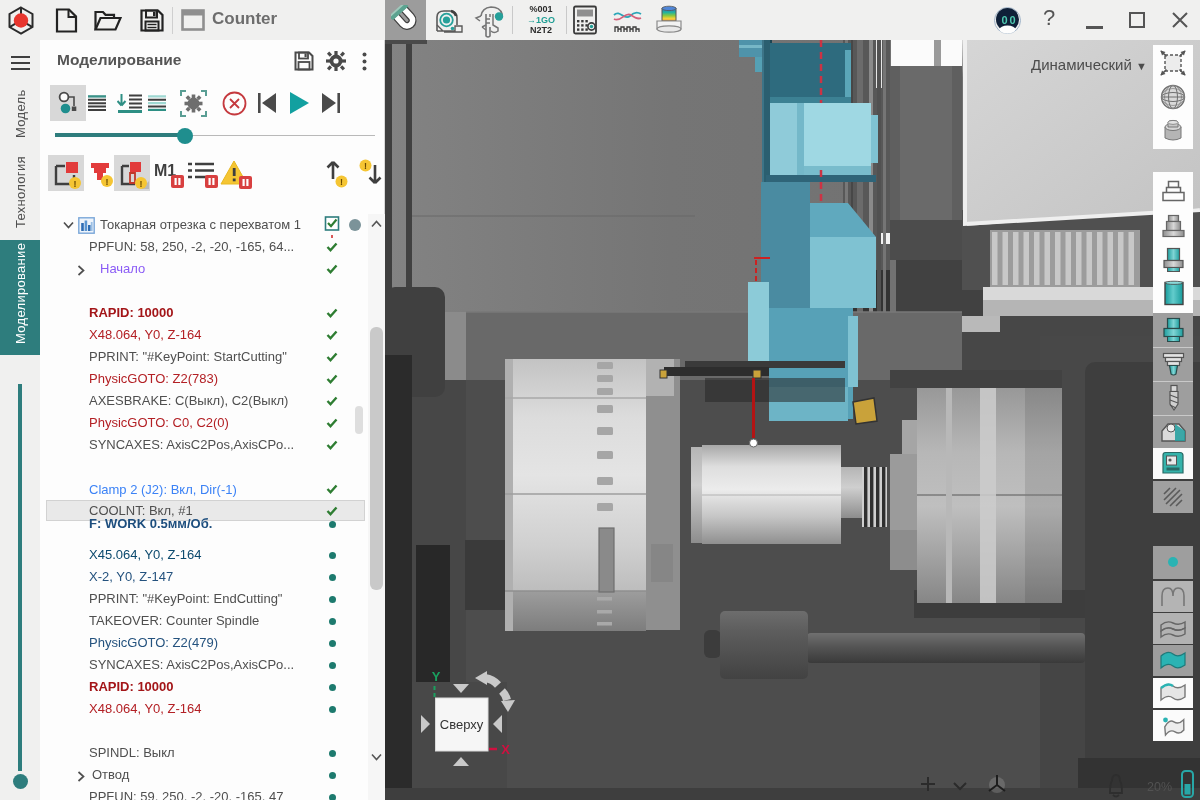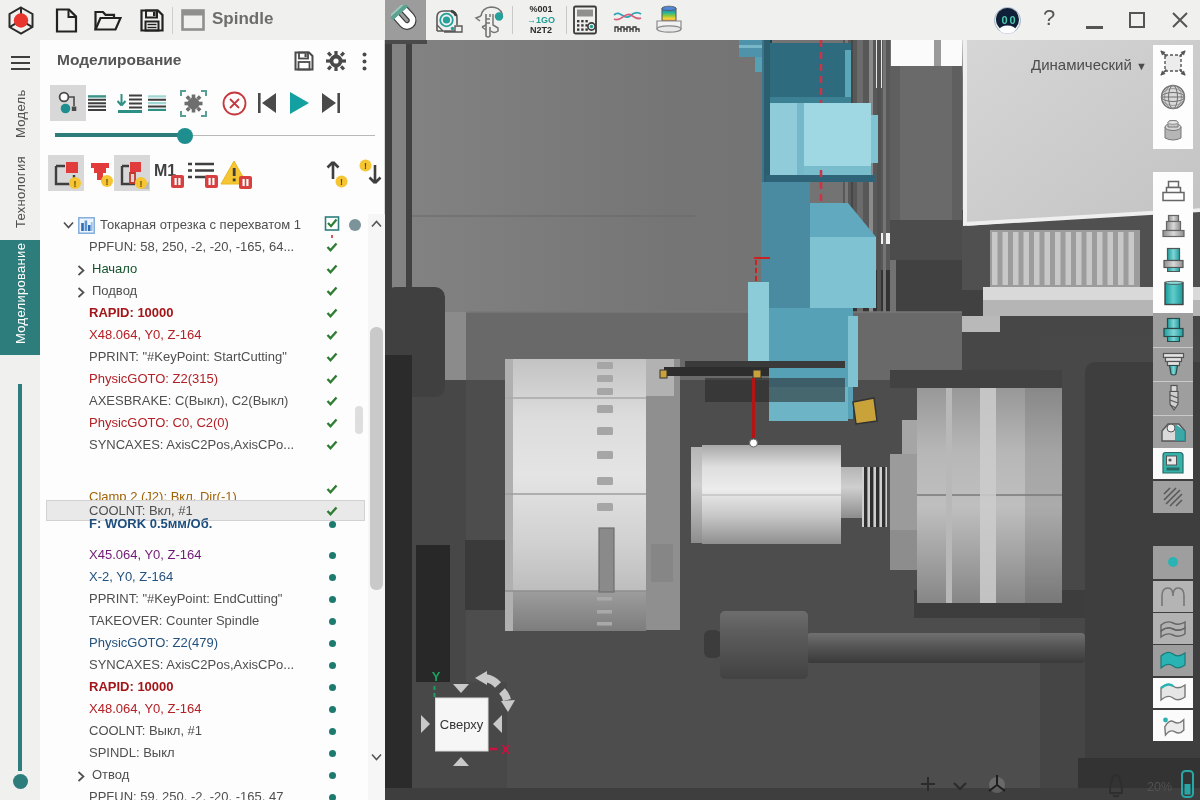--- a/index.html
+++ b/index.html
@@ -43,21 +43,21 @@
     <rect x="5.5" y="12.5" width="13" height="9" fill="none" stroke="#222" stroke-width="2"></rect>
     <line x1="7.5" y1="15.5" x2="16.5" y2="15.5" stroke="#222" stroke-width="1.4"></line>
     <line x1="7.5" y1="18.5" x2="16.5" y2="18.5" stroke="#222" stroke-width="1.4"></line>
   </svg>
   <div class="abs" style="left:172px;top:7px;width:1px;height:27px;background:#cfcfcf"></div>
 
   <svg class="ic" style="left:181px;top:9px" width="24" height="22" viewBox="0 0 24 22">
     <rect x="1.5" y="1.5" width="21" height="19" fill="none" stroke="#8f8f8f" stroke-width="2.6"></rect>
     <rect x="1.5" y="1.5" width="21" height="5" fill="#8f8f8f"></rect>
   </svg>
-  <div class="abs" style="left:212px;top:9px;font-size:17px;font-weight:600;color:#6d6d6d">Spindle</div>
+  <div class="abs" style="left:212px;top:9px;font-size:17px;font-weight:600;color:#6d6d6d">Counter</div>
 
   <div class="abs" style="left:385px;top:0;width:41px;height:40px;background:#9c9c9c"></div>
   <svg class="ic" style="left:391px;top:5px" width="30" height="30" viewBox="0 0 30 30">
     <g transform="rotate(-42 15 15)">
       <path d="M10 6 L10 16 A5.5 5.5 0 0 0 21 16 L21 6" fill="none" stroke="#3f3f3f" stroke-width="8"></path>
       <path d="M10 6 L10 16 A5.5 5.5 0 0 0 21 16 L21 6" fill="none" stroke="#ffffff" stroke-width="5.6"></path>
       <rect x="5" y="2" width="21" height="4.5" fill="#5ba390"></rect>
       <rect x="5" y="0.5" width="21" height="1.8" fill="#9fc9bc"></rect>
     </g>
   </svg>
@@ -339,30 +339,21 @@
 <div class="tr" style="top:22px">
         <span class="abs" style="left:49px;top:0;line-height:22px;color:#4f4f4f">PPFUN: 58, 250, -2, -20, -165, 64...</span>
         <svg class="ic" style="left:286px;top:6px" width="12" height="10" viewBox="0 0 12 10">
           <path d="M1.5 5 L4.5 8.2 L10.5 1.5" fill="none" stroke="#2e7d32" stroke-width="2.4"></path>
         </svg>
       </div>
 <div class="tr" style="top:44px">
         <svg class="ic" style="left:37px;top:7px" width="8" height="11" viewBox="0 0 8 11">
           <path d="M1.5 1 L6.5 5.5 L1.5 10" fill="none" stroke="#4f4f4f" stroke-width="1.7"></path>
         </svg>
-        <span class="abs" style="left:52px;top:0;line-height:22px;color:#14532d">Начало</span>
-        <svg class="ic" style="left:286px;top:6px" width="12" height="10" viewBox="0 0 12 10">
-          <path d="M1.5 5 L4.5 8.2 L10.5 1.5" fill="none" stroke="#2e7d32" stroke-width="2.4"></path>
-        </svg>
-      </div>
-<div class="tr" style="top:66px">
-        <svg class="ic" style="left:37px;top:7px" width="8" height="11" viewBox="0 0 8 11">
-          <path d="M1.5 1 L6.5 5.5 L1.5 10" fill="none" stroke="#4f4f4f" stroke-width="1.7"></path>
-        </svg>
-        <span class="abs" style="left:52px;top:0;line-height:22px;color:#4f4f4f">Подвод</span>
+        <span class="abs" style="left:60px;top:0;line-height:22px;color:#8b5cf6">Начало</span>
         <svg class="ic" style="left:286px;top:6px" width="12" height="10" viewBox="0 0 12 10">
           <path d="M1.5 5 L4.5 8.2 L10.5 1.5" fill="none" stroke="#2e7d32" stroke-width="2.4"></path>
         </svg>
       </div>
 <div class="tr" style="top:88px">
         <span class="abs" style="left:49px;top:0;line-height:22px;color:#a31518;font-weight:700">RAPID: 10000</span>
         <svg class="ic" style="left:286px;top:6px" width="12" height="10" viewBox="0 0 12 10">
           <path d="M1.5 5 L4.5 8.2 L10.5 1.5" fill="none" stroke="#2e7d32" stroke-width="2.4"></path>
         </svg>
       </div>
@@ -372,21 +363,21 @@
           <path d="M1.5 5 L4.5 8.2 L10.5 1.5" fill="none" stroke="#2e7d32" stroke-width="2.4"></path>
         </svg>
       </div>
 <div class="tr" style="top:132px">
         <span class="abs" style="left:49px;top:0;line-height:22px;color:#4f4f4f">PPRINT: "#KeyPoint: StartCutting"</span>
         <svg class="ic" style="left:286px;top:6px" width="12" height="10" viewBox="0 0 12 10">
           <path d="M1.5 5 L4.5 8.2 L10.5 1.5" fill="none" stroke="#2e7d32" stroke-width="2.4"></path>
         </svg>
       </div>
 <div class="tr" style="top:154px">
-        <span class="abs" style="left:49px;top:0;line-height:22px;color:#b32025">PhysicGOTO: Z2(315)</span>
+        <span class="abs" style="left:49px;top:0;line-height:22px;color:#b32025">PhysicGOTO: Z2(783)</span>
         <svg class="ic" style="left:286px;top:6px" width="12" height="10" viewBox="0 0 12 10">
           <path d="M1.5 5 L4.5 8.2 L10.5 1.5" fill="none" stroke="#2e7d32" stroke-width="2.4"></path>
         </svg>
       </div>
 <div class="tr" style="top:176px">
         <span class="abs" style="left:49px;top:0;line-height:22px;color:#4f4f4f">AXESBRAKE: С(Выкл), С2(Выкл)</span>
         <svg class="ic" style="left:286px;top:6px" width="12" height="10" viewBox="0 0 12 10">
           <path d="M1.5 5 L4.5 8.2 L10.5 1.5" fill="none" stroke="#2e7d32" stroke-width="2.4"></path>
         </svg>
       </div>
@@ -396,42 +387,42 @@
           <path d="M1.5 5 L4.5 8.2 L10.5 1.5" fill="none" stroke="#2e7d32" stroke-width="2.4"></path>
         </svg>
       </div>
 <div class="tr" style="top:220px">
         <span class="abs" style="left:49px;top:0;line-height:22px;color:#4f4f4f">SYNCAXES: AxisC2Pos,AxisCPo...</span>
         <svg class="ic" style="left:286px;top:6px" width="12" height="10" viewBox="0 0 12 10">
           <path d="M1.5 5 L4.5 8.2 L10.5 1.5" fill="none" stroke="#2e7d32" stroke-width="2.4"></path>
         </svg>
       </div>
 <div class="tr" style="top:264px">
-        <span class="abs" style="left:49px;top:8px;line-height:22px;color:#a16207">Clamp 2 (J2): Вкл, Dir(-1)</span>
+        <span class="abs" style="left:49px;top:1px;line-height:22px;color:#3b82f6">Clamp 2 (J2): Вкл, Dir(-1)</span>
         <svg class="ic" style="left:286px;top:6px" width="12" height="10" viewBox="0 0 12 10">
           <path d="M1.5 5 L4.5 8.2 L10.5 1.5" fill="none" stroke="#2e7d32" stroke-width="2.4"></path>
         </svg>
       </div>
 <div class="tr" style="top:286px">
         <div class="abs" style="left:6px;top:0px;width:319px;height:21px;background:#e9e9e9;border:1px solid #d2d2d2"></div>
         <span class="abs" style="left:49px;top:0;line-height:22px;color:#4f4f4f">COOLNT: Вкл, #1</span>
         <svg class="ic" style="left:286px;top:6px" width="12" height="10" viewBox="0 0 12 10">
           <path d="M1.5 5 L4.5 8.2 L10.5 1.5" fill="none" stroke="#2e7d32" stroke-width="2.4"></path>
         </svg>
       </div>
 <div class="tr" style="top:299px">
         <span class="abs" style="left:49px;top:0;line-height:22px;color:#1d4e7e;font-weight:700">F: WORK 0.5мм/Об.</span>
         <div class="abs" style="left:289px;top:8px;width:7px;height:7px;border-radius:50%;background:#1d7a6e"></div>
       </div>
 <div class="tr" style="top:330px">
-        <span class="abs" style="left:49px;top:0;line-height:22px;color:#701a75">X45.064, Y0, Z-164</span>
+        <span class="abs" style="left:49px;top:0;line-height:22px;color:#0c4a6e">X45.064, Y0, Z-164</span>
         <div class="abs" style="left:289px;top:8px;width:7px;height:7px;border-radius:50%;background:#1d7a6e"></div>
       </div>
 <div class="tr" style="top:352px">
-        <span class="abs" style="left:49px;top:0;line-height:22px;color:#24527e">X-2, Y0, Z-164</span>
+        <span class="abs" style="left:49px;top:0;line-height:22px;color:#24527e">X-2, Y0, Z-147</span>
         <div class="abs" style="left:289px;top:8px;width:7px;height:7px;border-radius:50%;background:#1d7a6e"></div>
       </div>
 <div class="tr" style="top:374px">
         <span class="abs" style="left:49px;top:0;line-height:22px;color:#4f4f4f">PPRINT: "#KeyPoint: EndCutting"</span>
         <div class="abs" style="left:289px;top:8px;width:7px;height:7px;border-radius:50%;background:#1d7a6e"></div>
       </div>
 <div class="tr" style="top:396px">
         <span class="abs" style="left:49px;top:0;line-height:22px;color:#4f4f4f">TAKEOVER: Counter Spindle</span>
         <div class="abs" style="left:289px;top:8px;width:7px;height:7px;border-radius:50%;background:#1d7a6e"></div>
       </div>
@@ -442,24 +433,20 @@
 <div class="tr" style="top:440px">
         <span class="abs" style="left:49px;top:0;line-height:22px;color:#4f4f4f">SYNCAXES: AxisC2Pos,AxisCPo...</span>
         <div class="abs" style="left:289px;top:8px;width:7px;height:7px;border-radius:50%;background:#1d7a6e"></div>
       </div>
 <div class="tr" style="top:462px">
         <span class="abs" style="left:49px;top:0;line-height:22px;color:#a31518;font-weight:700">RAPID: 10000</span>
         <div class="abs" style="left:289px;top:8px;width:7px;height:7px;border-radius:50%;background:#1d7a6e"></div>
       </div>
 <div class="tr" style="top:484px">
         <span class="abs" style="left:49px;top:0;line-height:22px;color:#b32025">X48.064, Y0, Z-164</span>
-        <div class="abs" style="left:289px;top:8px;width:7px;height:7px;border-radius:50%;background:#1d7a6e"></div>
-      </div>
-<div class="tr" style="top:506px">
-        <span class="abs" style="left:49px;top:0;line-height:22px;color:#4f4f4f">COOLNT: Выкл, #1</span>
         <div class="abs" style="left:289px;top:8px;width:7px;height:7px;border-radius:50%;background:#1d7a6e"></div>
       </div>
 <div class="tr" style="top:528px">
         <span class="abs" style="left:49px;top:0;line-height:22px;color:#4f4f4f">SPINDL: Выкл</span>
         <div class="abs" style="left:289px;top:8px;width:7px;height:7px;border-radius:50%;background:#1d7a6e"></div>
       </div>
 <div class="tr" style="top:550px">
         <svg class="ic" style="left:37px;top:7px" width="8" height="11" viewBox="0 0 8 11">
           <path d="M1.5 1 L6.5 5.5 L1.5 10" fill="none" stroke="#4f4f4f" stroke-width="1.7"></path>
         </svg>

